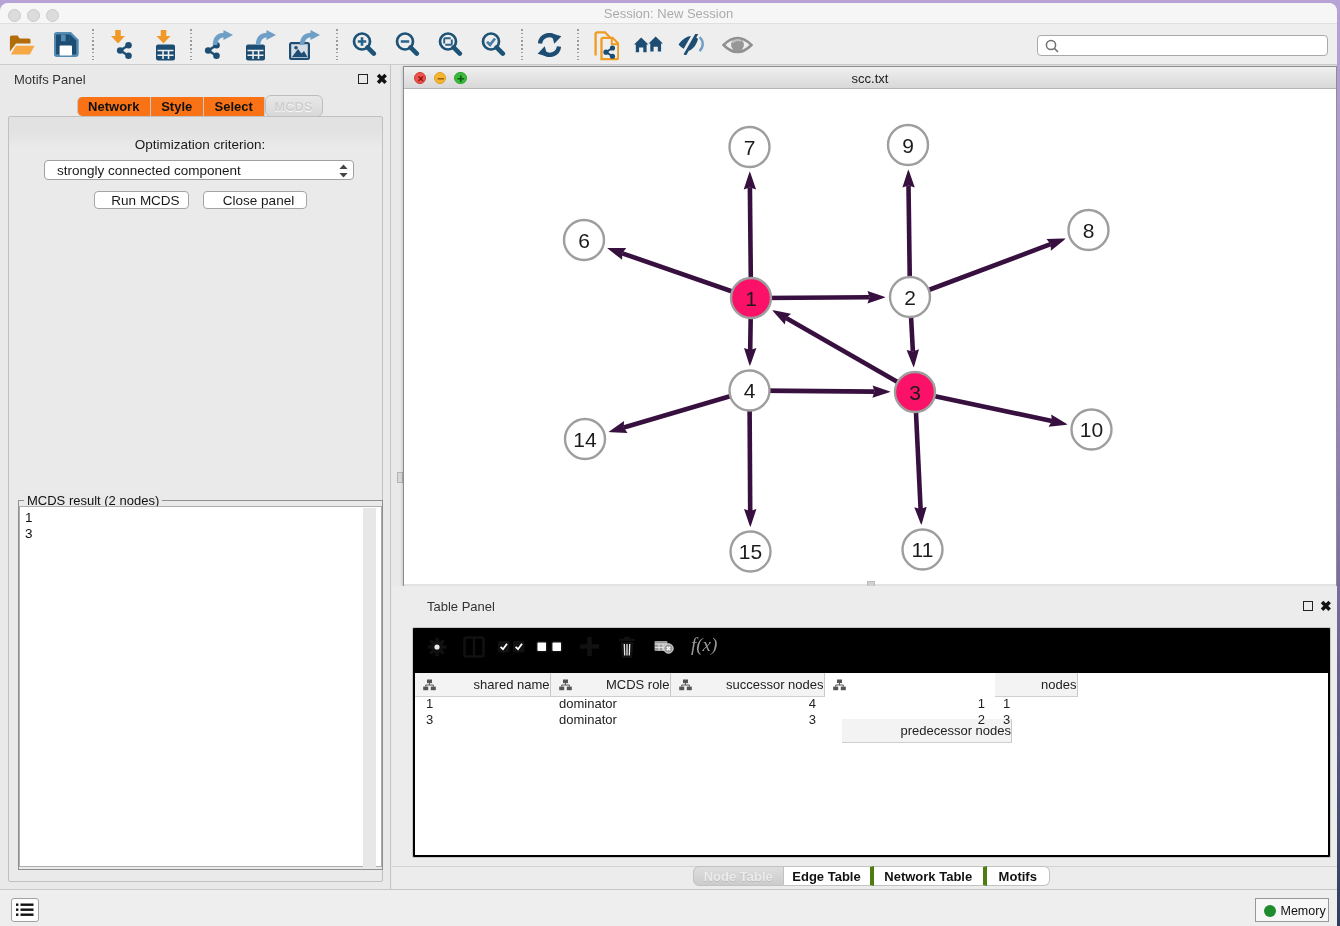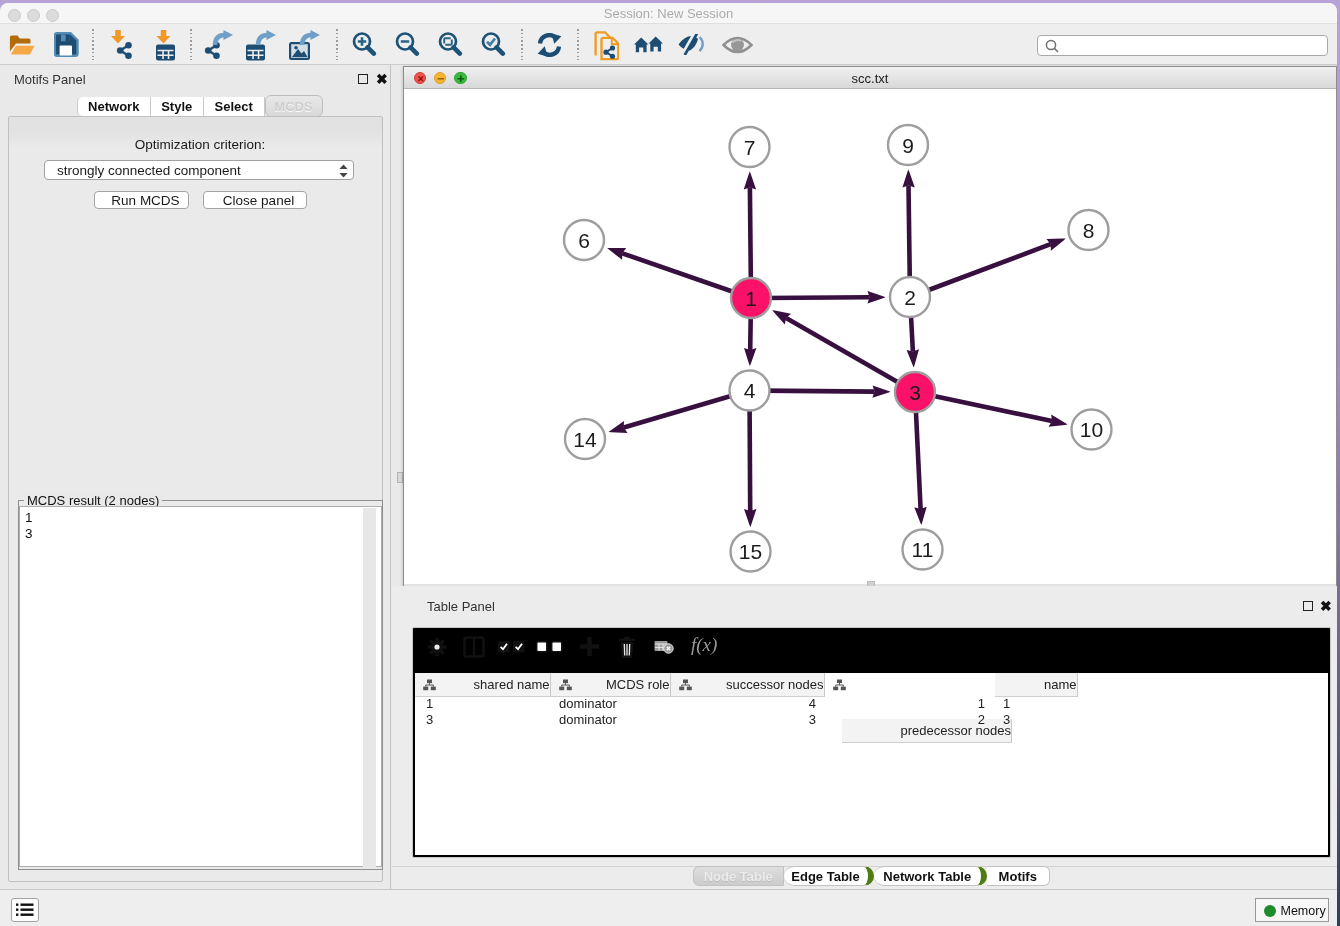--- a/index.html
+++ b/index.html
@@ -20,21 +20,21 @@
           width:1.5px; background:repeating-linear-gradient(180deg,#9a9a9a 0 1.6px, transparent 1.6px 3.8px); }
   .searchbox { position:absolute; left:1037px; top:11px; width:291px; height:21px; background:#fff;
                border:1px solid #a9a9a9; border-radius:4px; }
   
   .cpanel { position:absolute; left:0; top:62px; width:391px; height:827px; background:#e9e9e9;
             border-right:1px solid #c4c4c4; }
   .phead { font-size:13px; color:#333; }
   .floatic { position:absolute; width:10px; height:10px; border:1.6px solid #222; background:transparent; }
   .closeic { position:absolute; font-size:14px; font-weight:bold; color:#111; line-height:12px; }
   .tabstrip { position:absolute; display:flex; }
-  .tab { font-size:13px; font-weight:bold; color:#111; background:#ffffff; text-align:center;
+  .tab { font-size:13px; font-weight:bold; color:#111; background:#f97316; text-align:center;
          border-right:1px solid #c9c9c9; padding-top:2px; height:19px; }
   .cbox { position:absolute; left:8px; top:51px; width:375px; height:766px;
           background:linear-gradient(180deg,#e2e2e2 0,#e2e2e2 14px,#eaeaea 30px,#eaeaea 100%);
           border:1px solid #c0c0c0; border-radius:2px; }
   .btn { position:absolute; background:#fff; border:1px solid #a5a5a5; border-radius:4px;
          font-size:13.5px; color:#1a1a1a; text-align:center;padding-left:8px; }
   
   .netwin { position:absolute; left:403px; top:63px; width:934px; height:523px;
             border:1px solid #8e8e8e; background:#fff; box-shadow:0 1px 3px rgba(0,0,0,0.25); }
   .nettbar { position:absolute; left:0; top:0; width:100%; height:22px;
@@ -44,21 +44,21 @@
   .netbottom { position:absolute; left:0; bottom:0; width:100%; height:4px; background:#e3e3e3; }
   
   .tpanel { position:absolute; left:392px; top:583px; width:945px; height:303px; background:#ececec; }
   .ttoolbox { position:absolute; left:20px; top:41px; width:919px; height:231px;
               background:#000000; border:1px solid #c6c6c6; border-radius:2px; }
   .tblarea { position:absolute; left:2px; top:44.5px; width:913px; height:182px; background:#fff; }
   .th { position:absolute; top:0; height:24px; background:#f3f3f3; border-right:1px solid #c9c9c9;
         border-bottom:1px solid #cfcfcf; font-size:13px; color:#222; text-align:right; padding-top:4px; }
   .td { position:absolute; font-size:13px; color:#222; }
   .btab { font-size:13px; font-weight:bold; padding:2px 10px 0 10px; height:20px; background:#fff; color:#111;
-          border-right:6px solid #4d7c0f;border-radius:10px; }
+          border-right:4px solid #4d7c0f; }
   
   .statusbar { position:absolute; left:0; top:886px; width:100%; height:37px; background:#eeeeee;
                border-top:1px solid #c8c8c8; }
   svg { display:block; }
 </style>
 </head>
 <body>
 <div class="app">
 
   <div class="titlebar">
@@ -385,21 +385,21 @@
             <rect x="7.8" y="7.6" width="5" height="3.6" fill="#555"></rect>
             <path d="M6.5,4.1 V6 M2.7,7.6 V6 H10.3 V7.6" fill="none" stroke="#555" stroke-width="1"></path>
           </svg>
           <div class="th" style="left:427px;width:170.0px;padding-left:17px;margin-top:46px;">predecessor nodes</div>
           <svg class="abs" style="left:417.5px;top:6px" width="13" height="12" viewBox="0 0 13 12">
             <rect x="4" y="0.5" width="5" height="3.6" fill="#555"></rect>
             <rect x="0.2" y="7.6" width="5" height="3.6" fill="#555"></rect>
             <rect x="7.8" y="7.6" width="5" height="3.6" fill="#555"></rect>
             <path d="M6.5,4.1 V6 M2.7,7.6 V6 H10.3 V7.6" fill="none" stroke="#555" stroke-width="1"></path>
           </svg>
-          <div class="th" style="left:579.5px;width:83.0px;">name</div>
+          <div class="th" style="left:579.5px;width:83.0px;">nodes</div>
         <div class="td" style="left:11px;top:23.5px;">1</div>
         <div class="td" style="left:144px;top:23.5px;">dominator</div>
         <div class="td" style="left:255px;top:23.5px;width:146px;text-align:right;">4</div>
         <div class="td" style="left:410px;top:23.5px;width:160px;text-align:right;">1</div>
         <div class="td" style="left:588px;top:23.5px;">1</div>
         <div class="td" style="left:11px;top:39.5px;">3</div>
         <div class="td" style="left:144px;top:39.5px;">dominator</div>
         <div class="td" style="left:255px;top:39.5px;width:146px;text-align:right;">3</div>
         <div class="td" style="left:410px;top:39.5px;width:160px;text-align:right;">2</div>
         <div class="td" style="left:588px;top:39.5px;">3</div>

